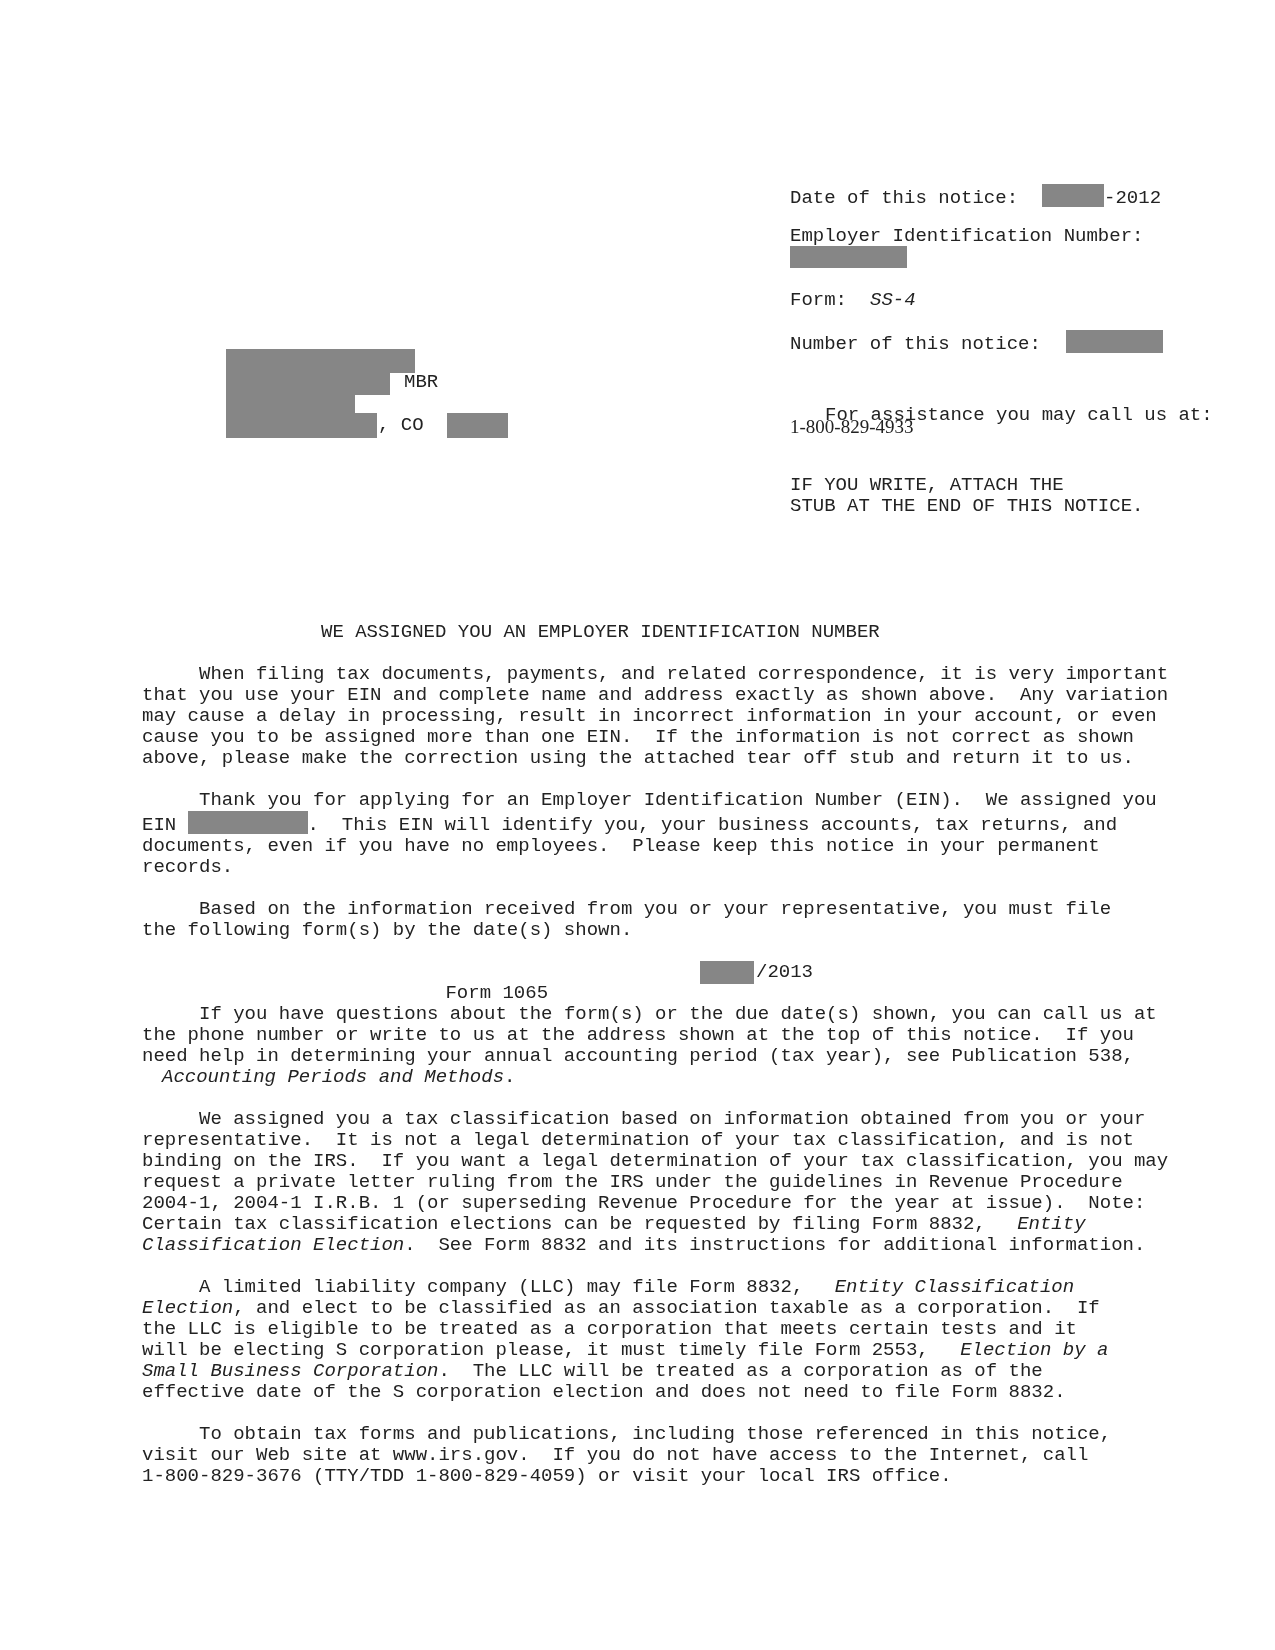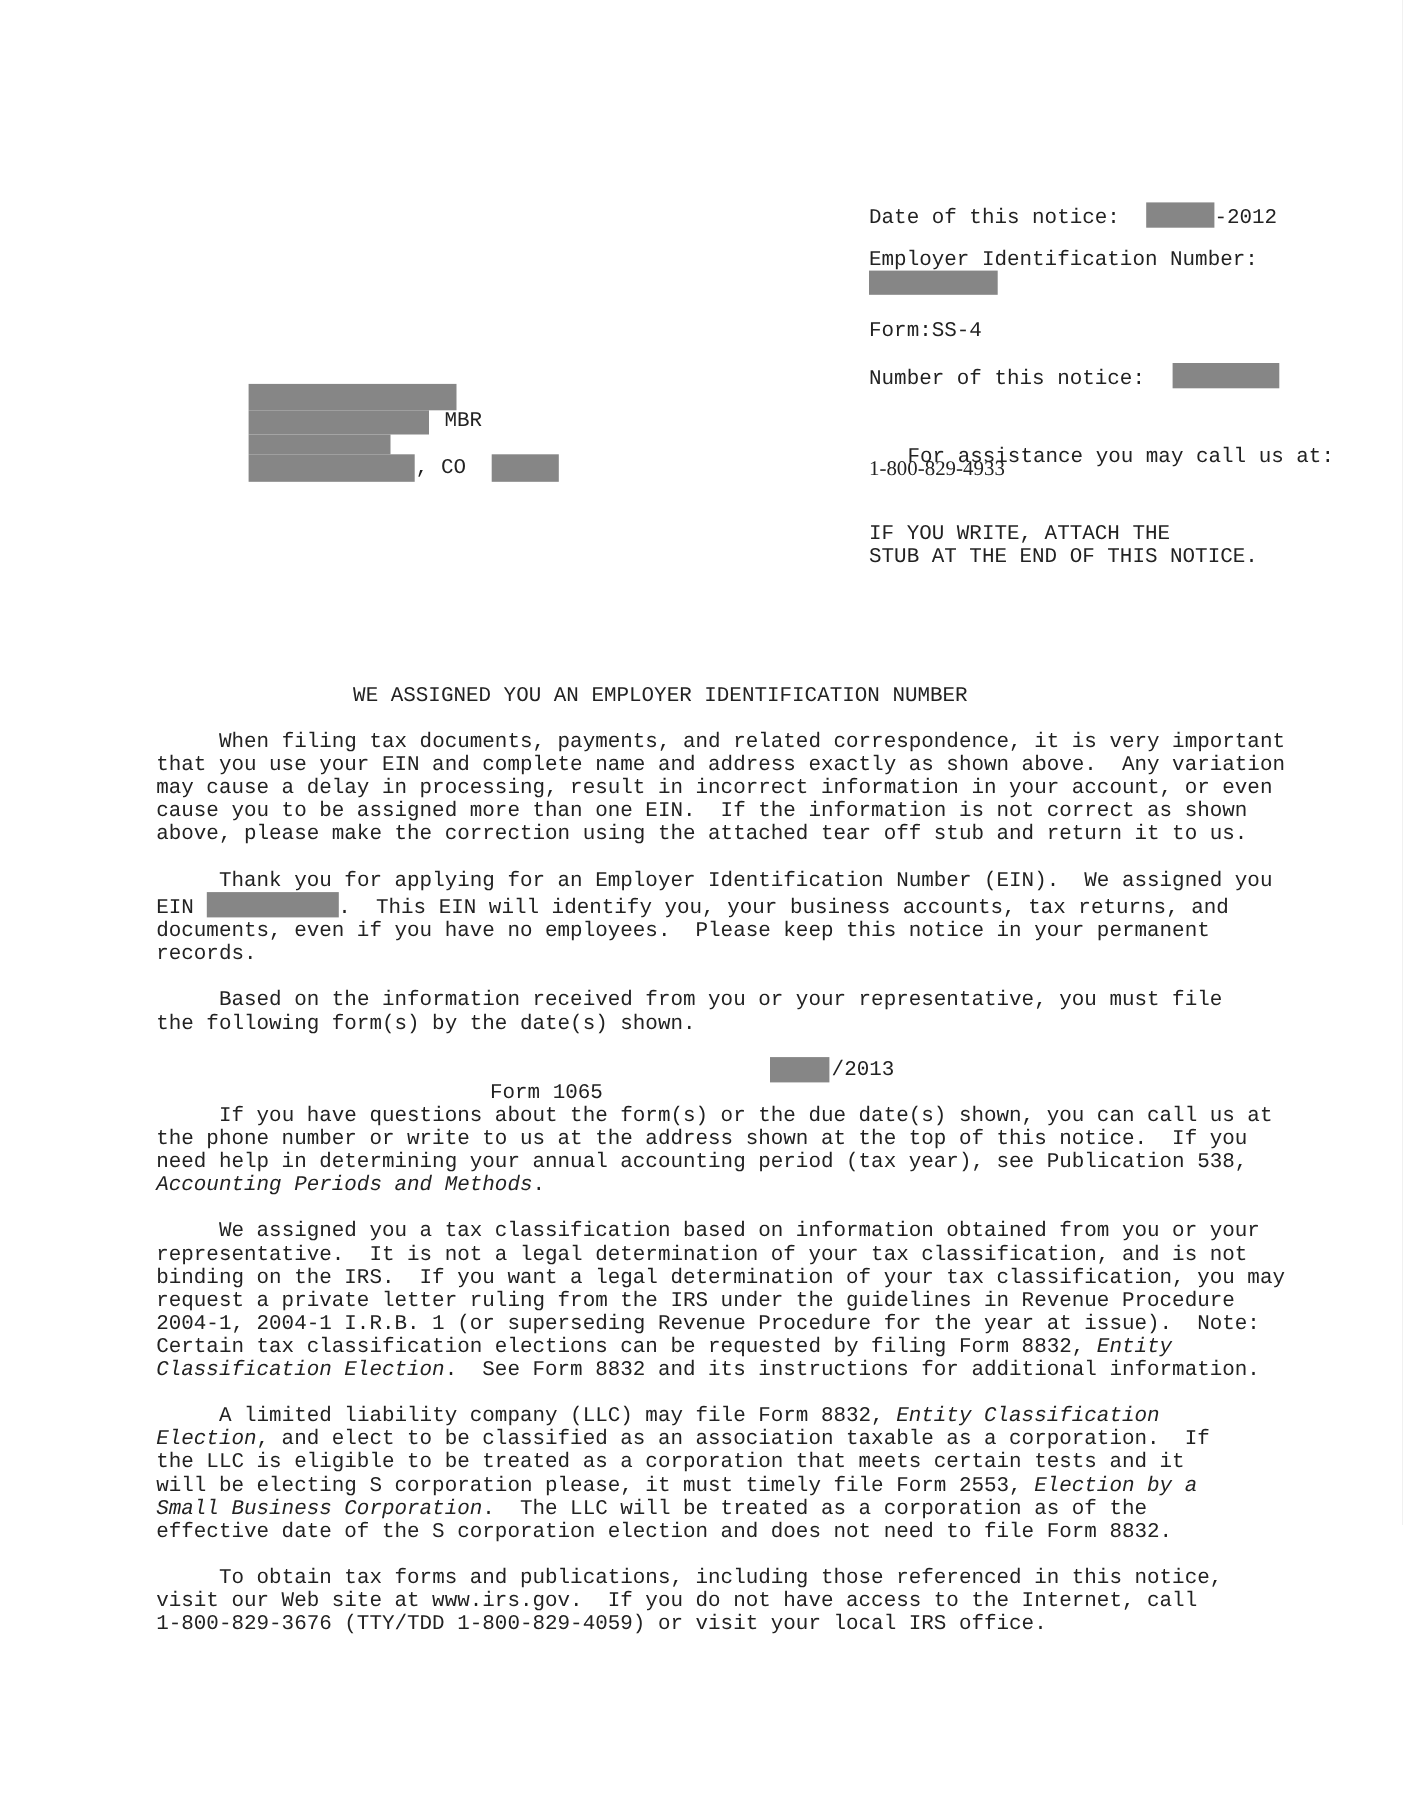--- a/index.html
+++ b/index.html
@@ -15,26 +15,26 @@
   .hdr-line{position:absolute;left:790px;white-space:pre;}
   .redact{background:#868686;display:inline-block;}
   .redact.inline{height:23px;vertical-align:-4px;}
   .redact.block{position:absolute;}
   .addr{position:absolute;left:226px;top:349px;width:320px;height:92px;}
   .addr .txt{position:absolute;white-space:pre;}
   .body-flow{position:absolute;left:142px;top:622px;width:1130px;}
   .title-line{margin:0 0 0 179px;white-space:pre;}
   .para{margin:21px 0 0 0;white-space:pre-wrap;}
   .para span{white-space:pre-wrap;}
-  .italic{font-style:italic;}
+  .italic{font-style:italic;margin-left:20px;}
   .form-row{position:relative;margin:21px 0 0 0;height:21px;white-space:pre;}
   .form-row .form-label{margin-left:235px;}
   .form-row .due-box{position:absolute;left:558px;top:-1px;width:54px;height:23px;}
   .form-row .due-suffix{position:absolute;left:614px;top:0;}
-  .val-gap2{}
+  .val-gap2{margin-left:23px;font-style:italic;}
 </style>
 </head>
 <body>
 
 <div class="page">
 
   <div>
     <div class="hdr-line" style="top:184px;"><span>Date of this notice:</span><span class="redact inline" style="width:62px;margin-left:24px;"></span><span>-2012</span></div>
 
     <div class="hdr-line" style="top:226px;"><span>Employer Identification Number:</span></div>

